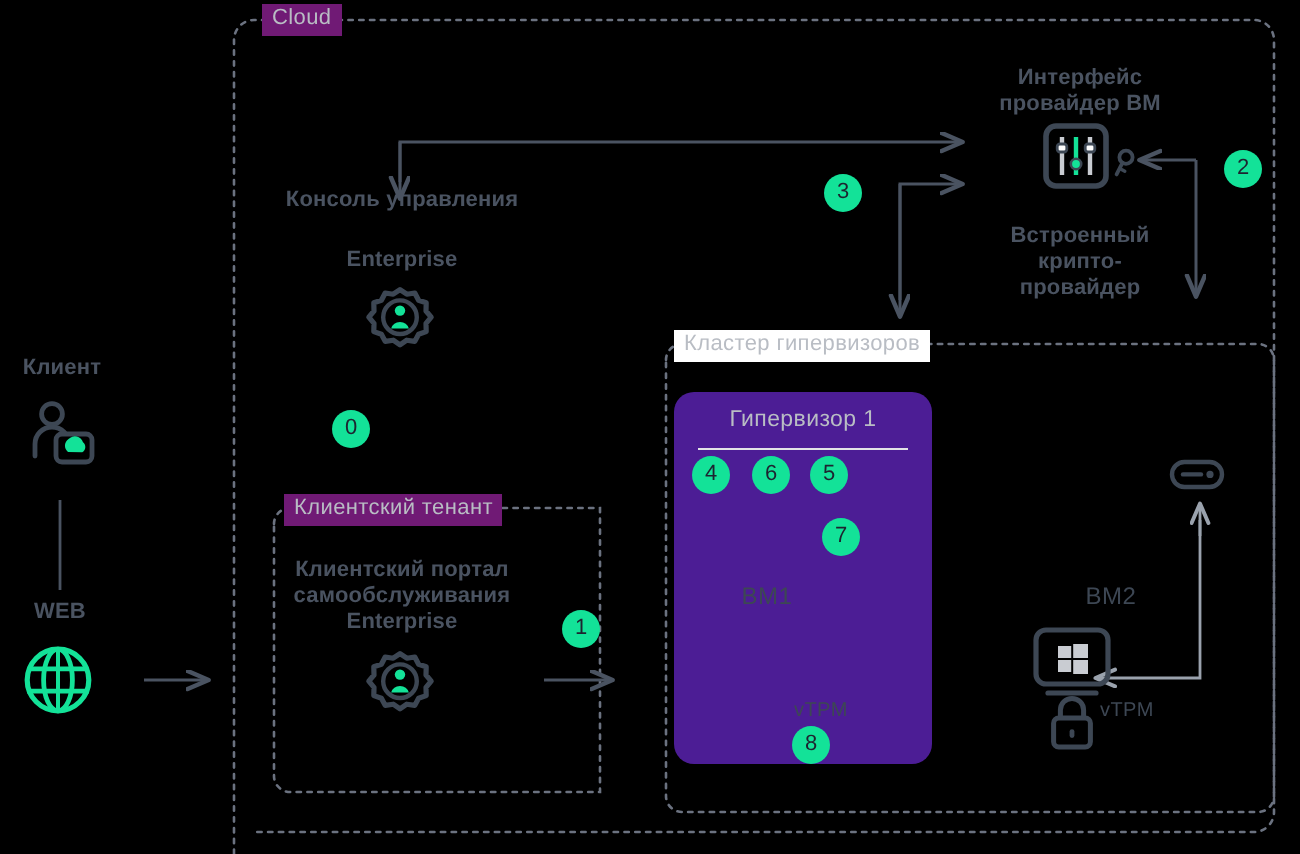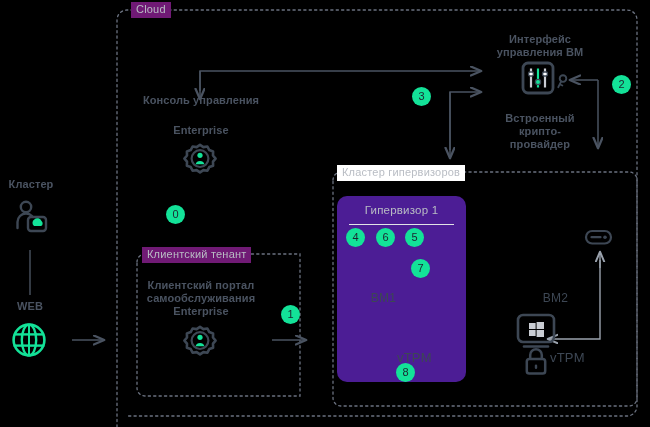--- a/index.html
+++ b/index.html
@@ -20,21 +20,21 @@
     position:absolute;background:#4c1d95;border-radius:10px;
   }
   .hv-title{
     position:absolute;width:100%;text-align:center;color:#b9bdc4;font-size:11.5px;
     top:8px;letter-spacing:.2px;
   }
   .hv-rule{position:absolute;height:1px;background:#e2e3e6;}
   
   .txt{position:absolute;text-align:center;color:#4a5361;font-size:11px;line-height:13px;font-weight:bold;letter-spacing:.1px;}
   .vm-name{position:absolute;text-align:center;color:#3d4754;font-size:12px;letter-spacing:.3px;}
-  .vtpm{position:absolute;color:#3d4754;font-size:13px;letter-spacing:.2px;}
+  .vtpm{position:absolute;color:#3d4754;font-size:10px;letter-spacing:.2px;}
   
   .badge{
     position:absolute;width:19px;height:19px;border-radius:50%;
     background:#13e298;color:#1d2430;font-size:11px;line-height:19px;
     text-align:center;font-weight:normal;
   }
 </style>
 </head>
 <body>
 
@@ -195,32 +195,32 @@
 
   <div class="hv-panel" style="left:337px;top:196px;width:129px;height:186px;">
     <div class="hv-title">Гипервизор 1</div>
     <div class="hv-rule" style="left:12px;top:28px;width:105px;"></div>
   </div>
 
   <div class="group-label" style="left:131px;top:2px;">Cloud</div>
   <div class="group-label" style="left:142px;top:247px;">Клиентский тенант</div>
   <div class="group-label cluster-label" style="left:337px;top:165px;">Кластер гипервизоров</div>
 
-  <div class="txt" style="left:0px;top:178px;width:62px;">Кластер</div>
+  <div class="txt" style="left:0px;top:178px;width:62px;">Клиент</div>
   <div class="txt" style="left:0px;top:300px;width:60px;">WEB</div>
 
   <div class="txt" style="left:130px;top:94px;width:142px;">Консоль управления</div>
   <div class="txt" style="left:130px;top:124px;width:142px;">Enterprise</div>
 
   <div class="txt" style="left:125px;top:279px;width:152px;">Клиентский портал</div>
   <div class="txt" style="left:125px;top:292px;width:152px;">самообслуживания</div>
   <div class="txt" style="left:125px;top:305px;width:152px;">Enterprise</div>
 
   <div class="txt" style="left:488px;top:33px;width:104px;">Интерфейс</div>
-  <div class="txt" style="left:488px;top:46px;width:104px;">управления ВМ</div>
+  <div class="txt" style="left:488px;top:46px;width:104px;">провайдер ВМ</div>
 
   <div class="txt" style="left:488px;top:112px;width:104px;">Встроенный</div>
   <div class="txt" style="left:488px;top:125px;width:104px;">крипто-</div>
   <div class="txt" style="left:488px;top:138px;width:104px;">провайдер</div>
 
   <div class="vm-name" style="left:319px;top:291px;width:129px;">ВМ1</div>
   <div class="vm-name" style="left:491px;top:291px;width:129px;">ВМ2</div>
 
   <div class="vtpm" style="left:397px;top:350px;">vTPM</div>
   <div class="vtpm" style="left:550px;top:350px;">vTPM</div>

